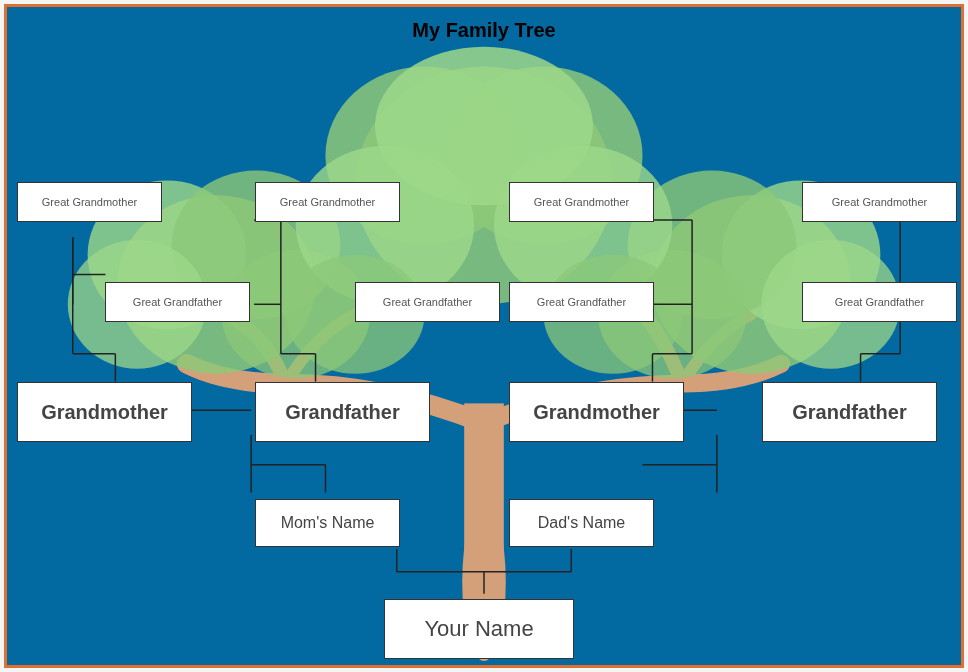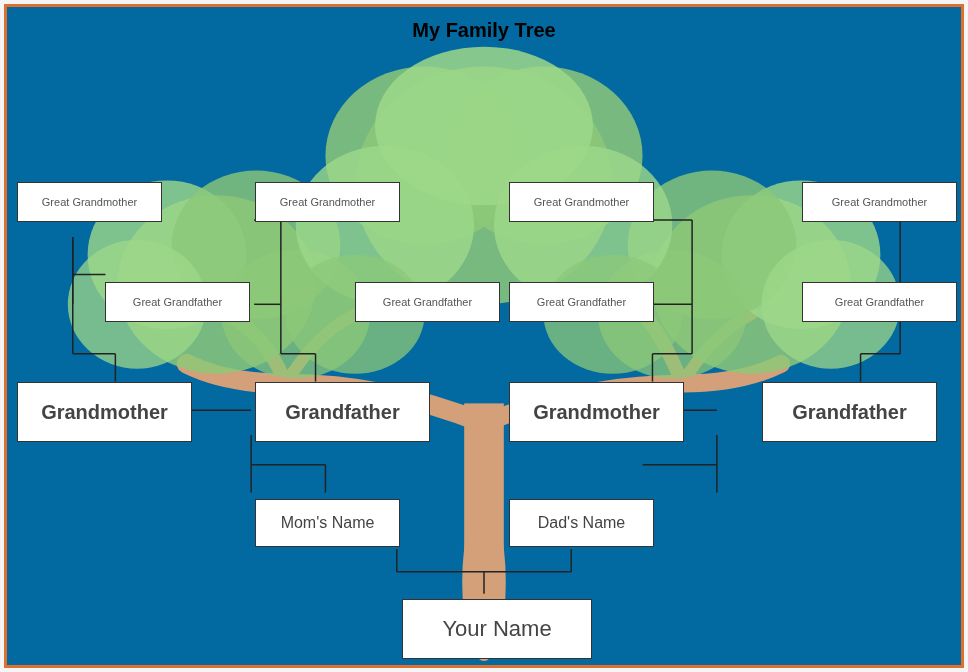--- a/index.html
+++ b/index.html
@@ -218,17 +218,17 @@
     <span>Grandfather</span>
   </div>
 
   <div class="box box-parent" style="left:502px; top:492px; width:145px; height:48px; font-size:16px;">
     <span>Dad's Name</span>
   </div>
   <div class="box box-parent" style="left:248px; top:492px; width:145px; height:48px; font-size:16px;">
     <span>Mom's Name</span>
   </div>
 
-  <div class="box box-you" style="left:377px; top:592px; width:190px; height:60px; font-size:22px;margin-left:18px;">
+  <div class="box box-you" style="left:377px; top:592px; width:190px; height:60px; font-size:22px;">
     <span>Your Name</span>
   </div>
 
 </div>
 
 </body></html>

